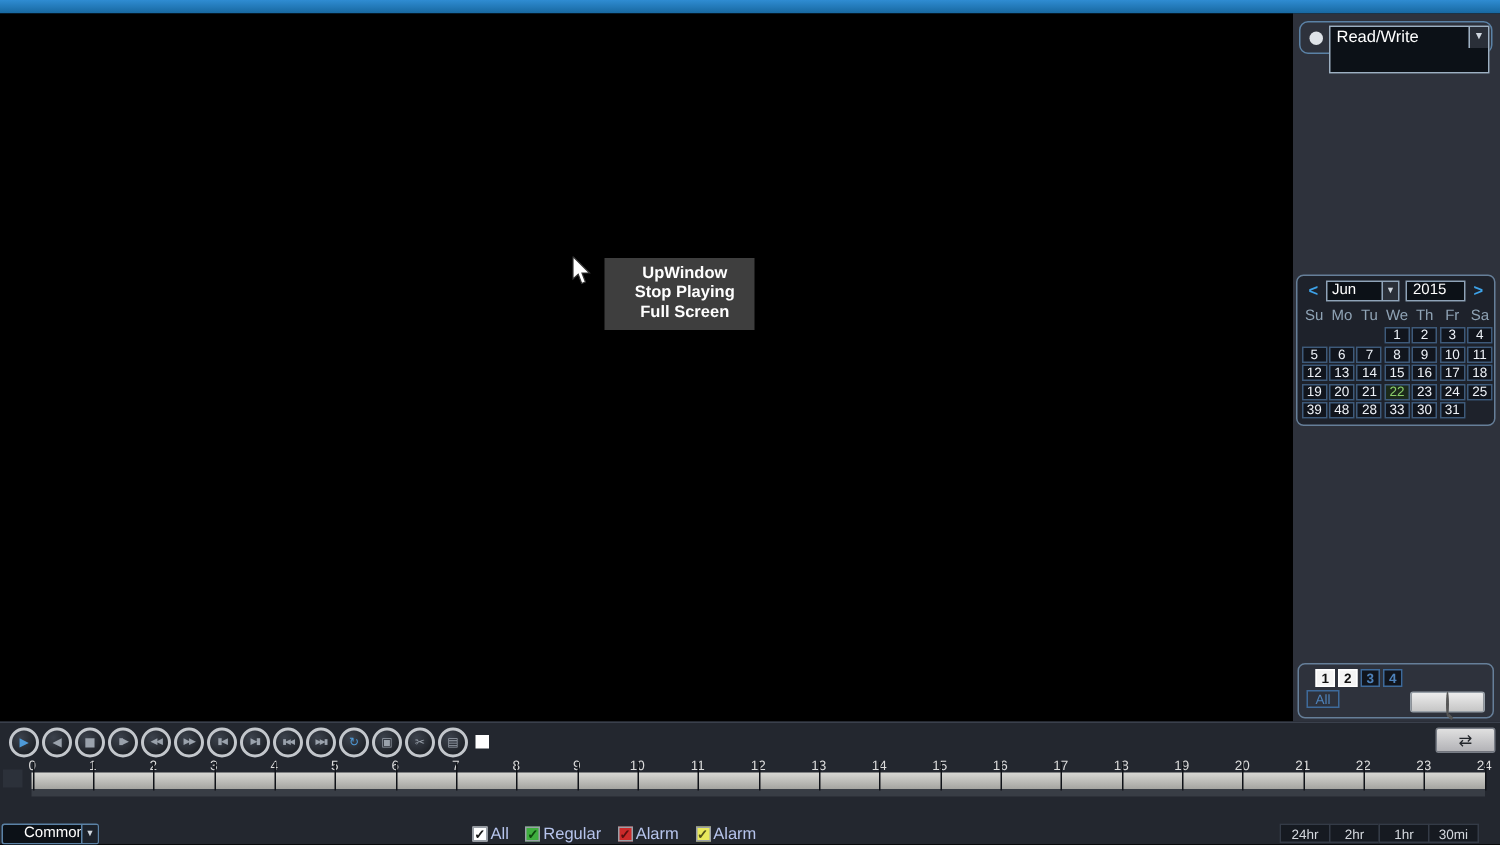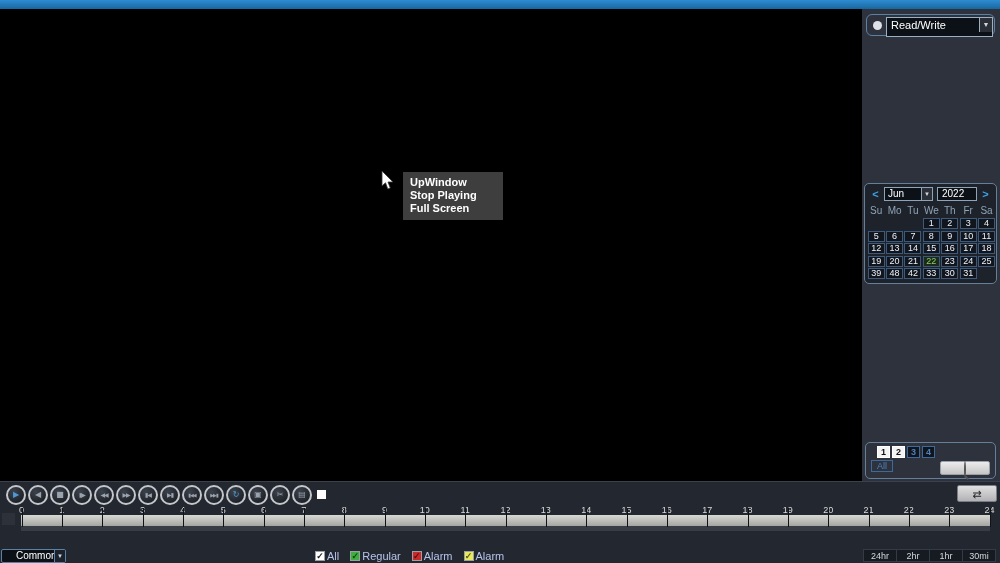--- a/index.html
+++ b/index.html
@@ -8,31 +8,31 @@
   #stage { position:relative; width:1000px; height:563px; }
 
   .top-bar { position:absolute; left:0; top:0; width:1000px; height:9px;
              background:linear-gradient(#2f8cd2,#17679f); }
 
   .video-area { position:absolute; left:0; top:9px; width:862px; height:472px; background:#000; }
 
   .context-menu { position:absolute; left:403px; top:163px; width:100px;
                   background:#3e3e3e; padding:4px 0 5px; }
   .menu-item { font-size:11px; font-weight:bold; color:#fff; line-height:13px;
-               padding-left:7px; white-space:nowrap; cursor:default; }
+               padding-left:7px; white-space:nowrap; cursor:default;text-align:center; }
 
   .cursor { position:absolute; left:381px; top:162px; }
 
   .sidebar { position:absolute; left:862px; top:9px; width:138px; height:472px; background:#2e323c; }
 
   .rw-panel { position:absolute; left:4px; top:5px; width:129px; height:22px;
               border:1px solid #5b82a6; border-radius:6px; }
   .record-dot { position:absolute; left:6px; top:6px; width:9px; height:9px;
                 border-radius:50%; background:#dfe3e8; }
-  .rw-select { position:absolute; left:19px; top:2px; width:107px; height:20px;
+  .rw-select { position:absolute; left:19px; top:2px; width:107px; height:32px;
                border:1px solid #9db0c2; background:#0c1117; color:#fff;
                font-size:11px; line-height:14px; padding-left:4px; }
   .rw-arrow { position:absolute; right:0; top:0; width:13px; height:14px;
               border-left:1px solid #9db0c2; background:#2a2f38; color:#cfd6de;
               font-size:7px; line-height:14px; text-align:center; }
 
   .calendar-panel { position:absolute; left:2px; top:174px; width:133px; height:101px;
                     border:1px solid #667f99; border-radius:5px; background:#1e222b; }
   .cal-nav { position:absolute; top:4px; width:13px; height:13px; color:#3da2e8;
              font-weight:bold; font-size:11px; line-height:13px; text-align:center; cursor:default; }
@@ -107,21 +107,21 @@
                      border-left:1px solid #5b82a6; background:#1c222b; color:#cfd6de;
                      font-size:6px; line-height:12px; text-align:center; }
 
   .filters { position:absolute; left:315px; top:67px; height:14px; display:flex;
              gap:11px; align-items:center; }
   .filter { display:flex; align-items:center; gap:2px; cursor:default; }
   .fbox { width:10px; height:10px; border:1px solid #9aa0a8; font-size:9px;
           line-height:9px; text-align:center; font-weight:bold; }
   .flabel { font-size:11px; color:#b6c4ec; }
 
-  .ranges { position:absolute; right:4px; top:67px; display:flex;margin-left:40px; }
+  .ranges { position:absolute; right:14px; top:67px; display:flex;margin-left:40px; }
   .range-btn { width:34px; height:13px; background:#161a21; border:1px solid #343b47;
                color:#d4d8de; font-size:9px; line-height:10px; text-align:center;
                margin-left:-1px; padding:0; }
 </style>
 </head>
 <body>
 
 <div id="stage">
 
   <div class="top-bar"></div>
@@ -146,21 +146,21 @@
         <span class="rw-arrow">▼</span>
       </div>
     </div>
 
     <div class="calendar-panel">
       <div class="cal-nav cal-prev">&lt;</div>
       <div class="cal-month">
         <span>Jun</span>
         <span class="dd">▼</span>
       </div>
-      <div class="cal-year">2022</div>
+      <div class="cal-year">2015</div>
       <div class="cal-nav cal-next">&gt;</div>
       <div class="cal-weekdays">
           <span class="wd">Su</span>
           <span class="wd">Mo</span>
           <span class="wd">Tu</span>
           <span class="wd">We</span>
           <span class="wd">Th</span>
           <span class="wd">Fr</span>
           <span class="wd">Sa</span>
         </div>
@@ -188,21 +188,21 @@
           <div class="cal-cell">18</div>
           <div class="cal-cell">19</div>
           <div class="cal-cell">20</div>
           <div class="cal-cell">21</div>
           <div class="cal-cell selected">22</div>
           <div class="cal-cell">23</div>
           <div class="cal-cell">24</div>
           <div class="cal-cell">25</div>
           <div class="cal-cell">39</div>
           <div class="cal-cell">48</div>
-          <div class="cal-cell">42</div>
+          <div class="cal-cell">28</div>
           <div class="cal-cell">33</div>
           <div class="cal-cell">30</div>
           <div class="cal-cell">31</div>
           <div class="cal-cell empty"></div>
         </div>
     </div>
 
     <div class="channel-panel">
       <div class="ch-row">
           <button class="ch-btn active">1</button>

